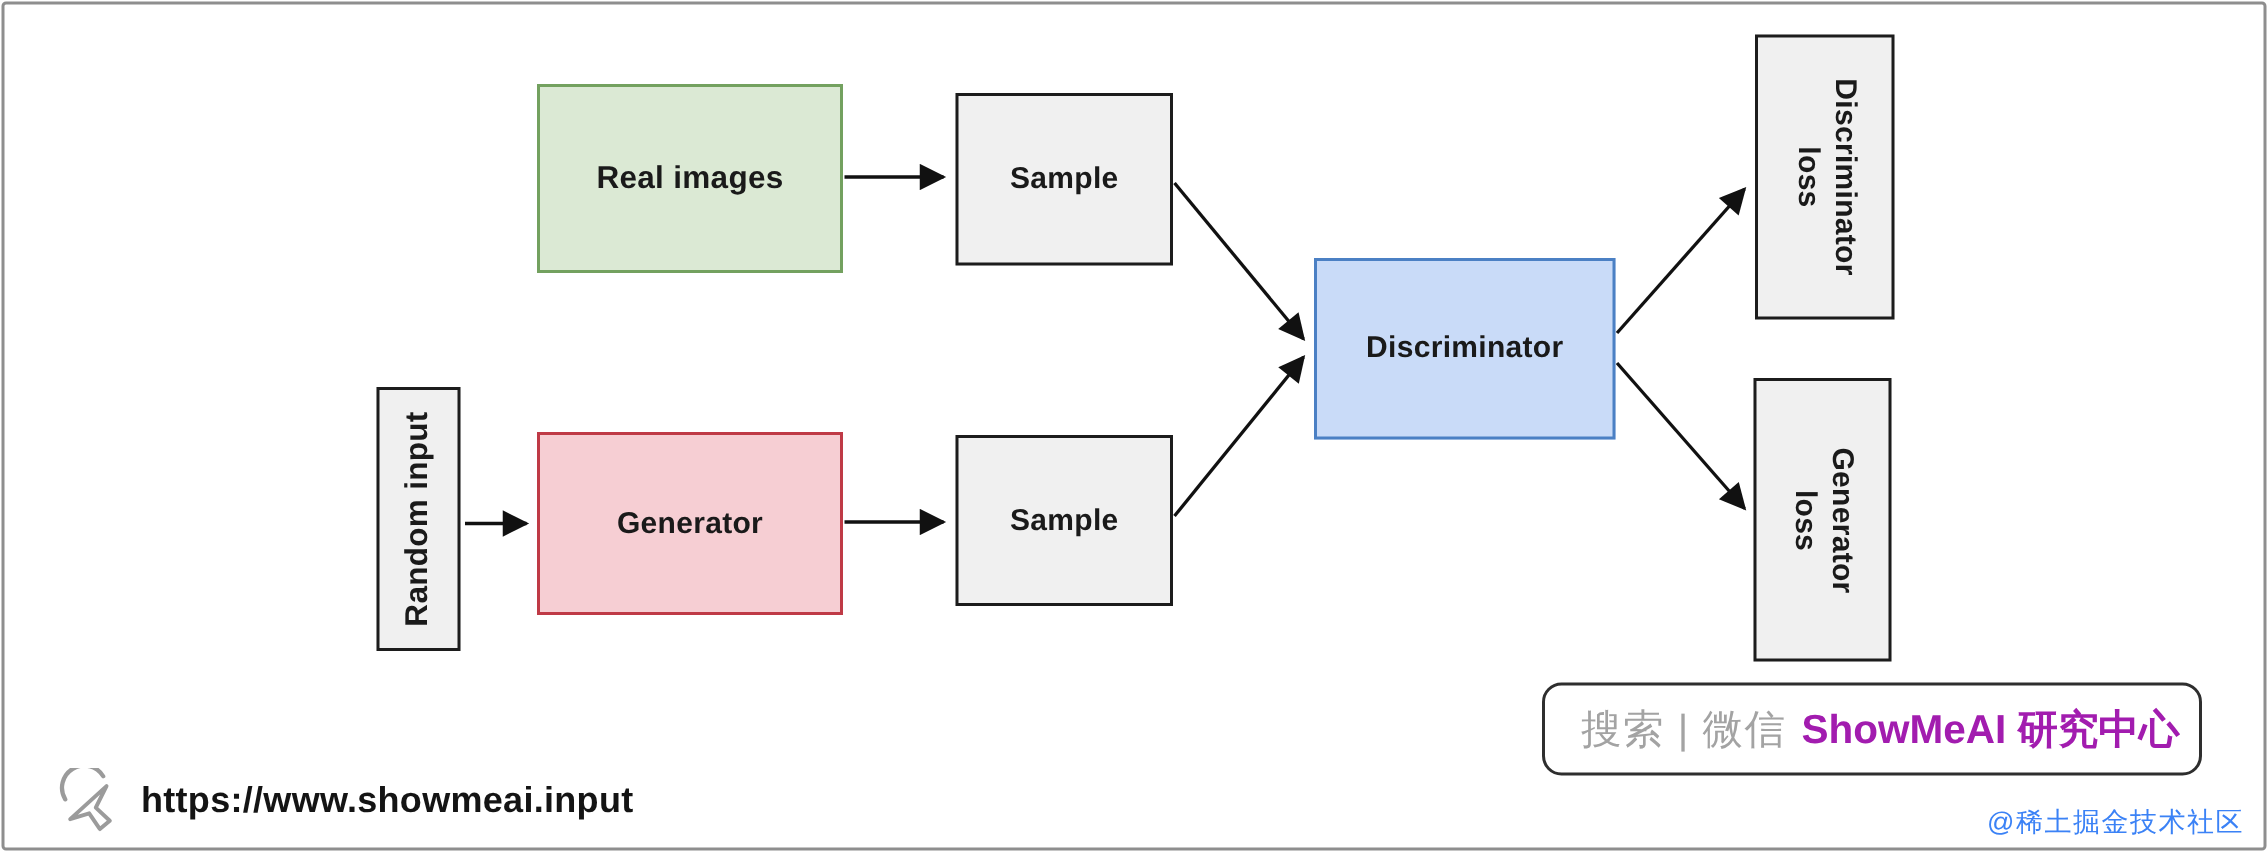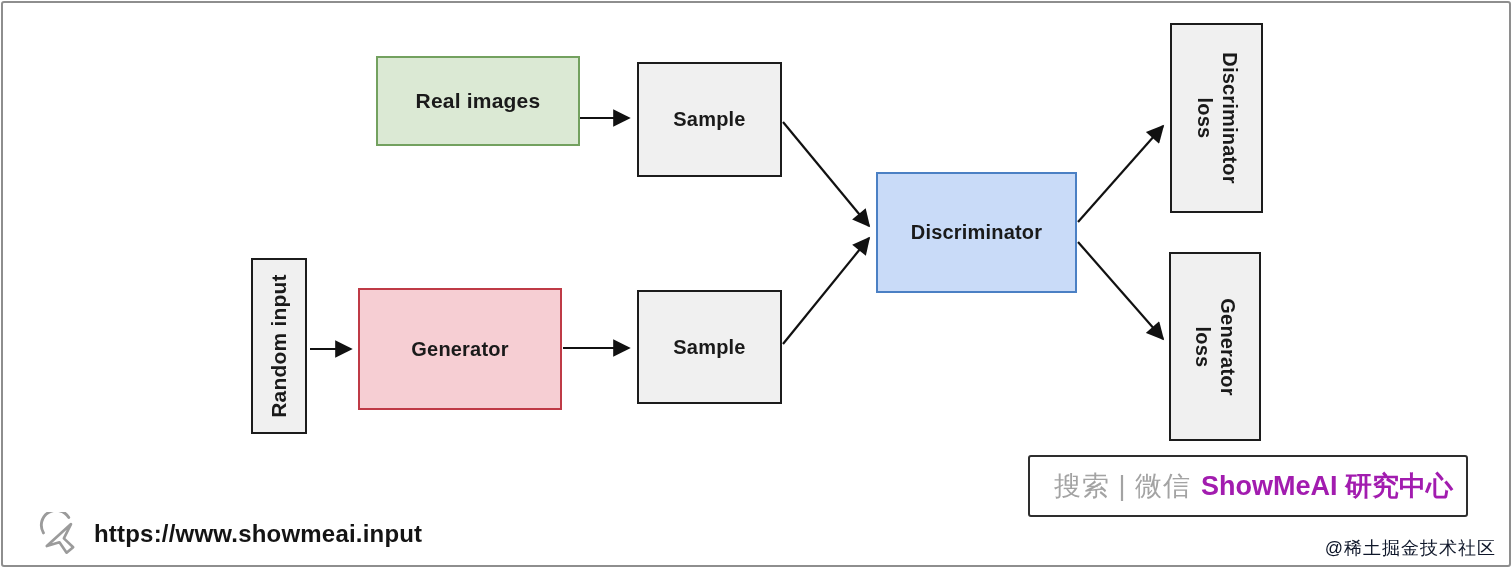--- a/index.html
+++ b/index.html
@@ -47,36 +47,36 @@
     text-align: center;
     white-space: nowrap;
     font-weight: bold;
     font-size: 20px;
     line-height: 1.25;
     color: #1a1a1a;
   }
   .vtext.ccw { transform: translate(-50%, -50%) rotate(-90deg); font-size: 21px; }
 
   
-  .n-real     { left: 376px; top: 56px;  width: 204px; height: 90px; font-size: 21px; }
+  .n-real     { left: 358px; top: 56px;  width: 204px; height: 126px; font-size: 21px; }
   .n-sample1  { left: 637px; top: 62px;  width: 145px; height: 115px; }
   .n-random   { left: 251px; top: 258px; width: 56px;  height: 176px; }
   .n-gen      { left: 358px; top: 288px; width: 204px; height: 122px; }
   .n-sample2  { left: 637px; top: 290px; width: 145px; height: 114px; }
   .n-disc     { left: 876px; top: 172px; width: 201px; height: 121px; }
   .n-dloss    { left: 1170px; top: 23px;  width: 93px; height: 190px; }
   .n-gloss    { left: 1169px; top: 252px; width: 92px; height: 189px; }
 
   .search-banner {
     position: absolute;
     left: 1028px; top: 455px;
     width: 440px; height: 62px;
     box-sizing: border-box;
     border: 2px solid #2e2e2e;
-    border-radius: 3px;
+    border-radius: 13px;
     background: #ffffff;
     display: flex;
     align-items: center;
     gap: 10px;
     padding: 0 14px 0 14px;
   }
   .search-banner .prefix {
     color: #a3a3a3;
     font-size: 27px;
     letter-spacing: 1px;
@@ -98,21 +98,21 @@
   }
   .footer-left .url {
     color: #141414;
     font-weight: bold;
     font-size: 24px;
     letter-spacing: 0.2px;
   }
   .watermark {
     position: absolute;
     right: 16px; top: 536px;
-    color: #0f172a;
+    color: #3b82f6;
     font-size: 18px;
     letter-spacing: 1px;
   }
 </style>
 </head>
 <body>
 
 <div class="canvas">
 
   <div class="frame-border"></div>

